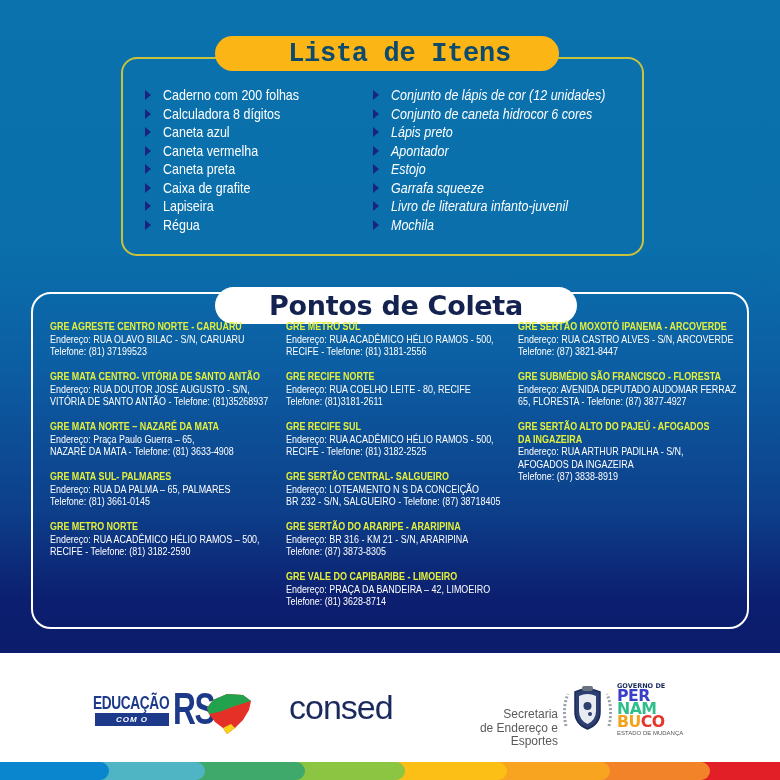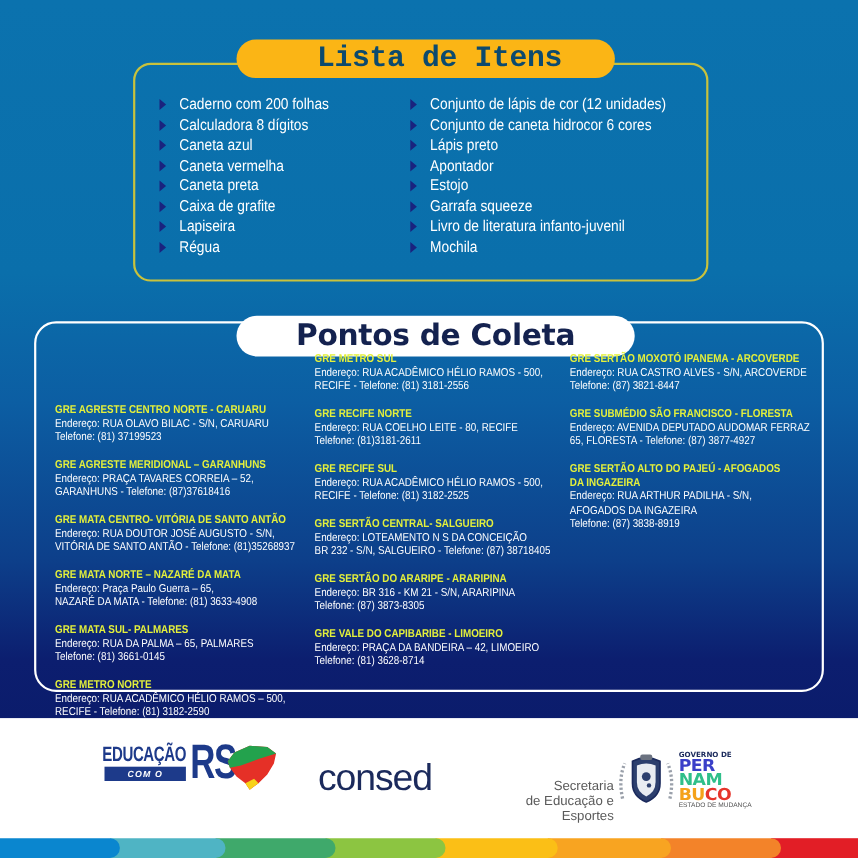--- a/index.html
+++ b/index.html
@@ -20,21 +20,21 @@
     position: absolute; left: 215px; top: 36px; width: 344px; height: 35px;
     background: #fbb515; border-radius: 18px;
     display: flex; align-items: center; justify-content: center;
   }
   .lista-title {
     font-family: Liberation Mono, monospace; font-weight: bold;
     font-size: 27px; color: #0c4a6e; letter-spacing: -0.3px; margin-left: 25px;
   }
   .items-col { position: absolute; top: 86px; }
   .items-col.left { left: 145px; }
-  .items-col.right { left: 373px; }
+  .items-col.right { left: 373px; font-style: italic; }
   .item { display: flex; align-items: center; height: 18.5px; }
   .bullet {
     width: 0; height: 0; margin-right: 12px;
     border-top: 5px solid transparent; border-bottom: 5px solid transparent;
     border-left: 6px solid #1a237e;
   }
   .item-label {
     font-family: "Liberation Sans", sans-serif; font-size: 14.2px; color: #ffffff;
     transform: scaleX(0.88); transform-origin: left center; white-space: nowrap;
   }
@@ -47,36 +47,36 @@
   .pontos-pill {
     position: absolute; left: 215px; top: 287px; width: 362px; height: 37px;
     background: #ffffff; border-radius: 19px;
     display: flex; align-items: center; justify-content: center;
   }
   .pontos-title {
     font-family: "DejaVu Sans", sans-serif; font-weight: bold;
     font-size: 27px; color: #14224f; letter-spacing: -0.3px;
   }
   .gre-col { position: absolute; top: 321px; }
-  .gre-col.c1 { left: 50px; margin-top: 46px; }
+  .gre-col.c1 { left: 50px; }
   .gre-col.c2 { left: 286px; }
   .gre-col.c3 { left: 518px; }
   .gre { margin-bottom: 12.5px; }
   .gre-name, .gre-line {
     font-family: "Liberation Sans", sans-serif; font-size: 10.4px; line-height: 12.5px;
     white-space: nowrap; transform: scaleX(0.86); transform-origin: left center;
   }
   .gre-name { color: #e4f03b; font-weight: bold; }
   .gre-line { color: #ffffff; }
 
   
   .footer {
     position: absolute; left: 0; top: 653px; width: 780px; height: 110px; background: #ffffff;
   }
-  .logo-rs { position: absolute; left: 93px; top: 672px; width: 160px; height: 50px; }
+  .logo-rs { position: absolute; left: 93px; top: 688px; width: 160px; height: 50px; }
   .edu-word {
     position: absolute; left: 0; top: 4px;
     font-family: "Liberation Sans", sans-serif; font-weight: bold; font-size: 19px;
     color: #1d3a8a; transform: scaleX(0.72); transform-origin: left top; letter-spacing: -0.5px;
   }
   .com-o {
     position: absolute; left: 2px; top: 25px; width: 74px; height: 13px; background: #1d3a8a;
     color: #fff; font-size: 8px; font-weight: bold; text-align: center; line-height: 13px; letter-spacing: 1px; font-style: italic;
   }
   .rs-word {
@@ -195,25 +195,20 @@
 <div class="pontos-panel"></div>
 <div class="pontos-pill">
   <span class="pontos-title">Pontos de Coleta</span>
 </div>
 
 <div class="gre-col c1">
   <div class="gre">
     <div class="gre-name">GRE AGRESTE CENTRO NORTE - CARUARU</div>
     <div class="gre-line">Endereço: RUA OLAVO BILAC - S/N, CARUARU</div>
     <div class="gre-line">Telefone: (81) 37199523</div>
-  </div>
-  <div class="gre">
-    <div class="gre-name">GRE AGRESTE MERIDIONAL – GARANHUNS</div>
-    <div class="gre-line">Endereço: PRAÇA TAVARES CORREIA – 52,</div>
-    <div class="gre-line">GARANHUNS  -  Telefone: (87)37618416</div>
   </div>
   <div class="gre">
     <div class="gre-name">GRE MATA CENTRO- VITÓRIA DE SANTO ANTÃO</div>
     <div class="gre-line">Endereço: RUA DOUTOR JOSÉ AUGUSTO - S/N,</div>
     <div class="gre-line">VITÓRIA DE SANTO ANTÃO  - Telefone: (81)35268937</div>
   </div>
   <div class="gre">
     <div class="gre-name">GRE MATA NORTE – NAZARÉ DA MATA</div>
     <div class="gre-line">Endereço: Praça Paulo Guerra – 65,</div>
     <div class="gre-line">NAZARÉ DA MATA  -  Telefone: (81) 3633-4908</div>
@@ -293,21 +288,21 @@
     <path d="M8 8 L22 2 L38 3 L46 9 L44 18 L38 28 L30 36 L22 42 L18 36 L10 30 L4 22 L2 16 Z" fill="#e53027"></path>
     <path d="M8 8 L22 2 L38 3 L46 9 L30 14 L14 20 L4 22 L2 16 Z" fill="#23a24d"></path>
     <path d="M18 36 L22 42 L30 36 L26 32 Z" fill="#f7d21a"></path>
   </svg>
 </div>
 
 <div class="logo-consed">consed</div>
 
 <div class="secretaria">
   <div>Secretaria</div>
-  <div>de Educação e</div>
+  <div>de Endereço e</div>
   <div>Esportes</div>
 </div>
 
 <svg class="brasao" viewBox="0 0 55 52">
   <path d="M6 44 Q2 26 8 12" stroke="#9aa0aa" stroke-width="3" fill="none" stroke-dasharray="2 2"></path>
   <path d="M49 44 Q53 26 47 12" stroke="#9aa0aa" stroke-width="3" fill="none" stroke-dasharray="2 2"></path>
   <path d="M15 10 Q27 4 40 10 L40 30 Q40 42 27.5 47 Q15 42 15 30 Z" fill="#2c3f6e" stroke="#1b2a5c" stroke-width="1.5"></path>
   <path d="M19 14 Q27.5 10 36 14 L36 29 Q36 38 27.5 42 Q19 38 19 29 Z" fill="#e8ecf2"></path>
   <circle cx="27.5" cy="24" r="4" fill="#2c3f6e"></circle>
   <circle cx="30" cy="32" r="2" fill="#2c3f6e"></circle>

